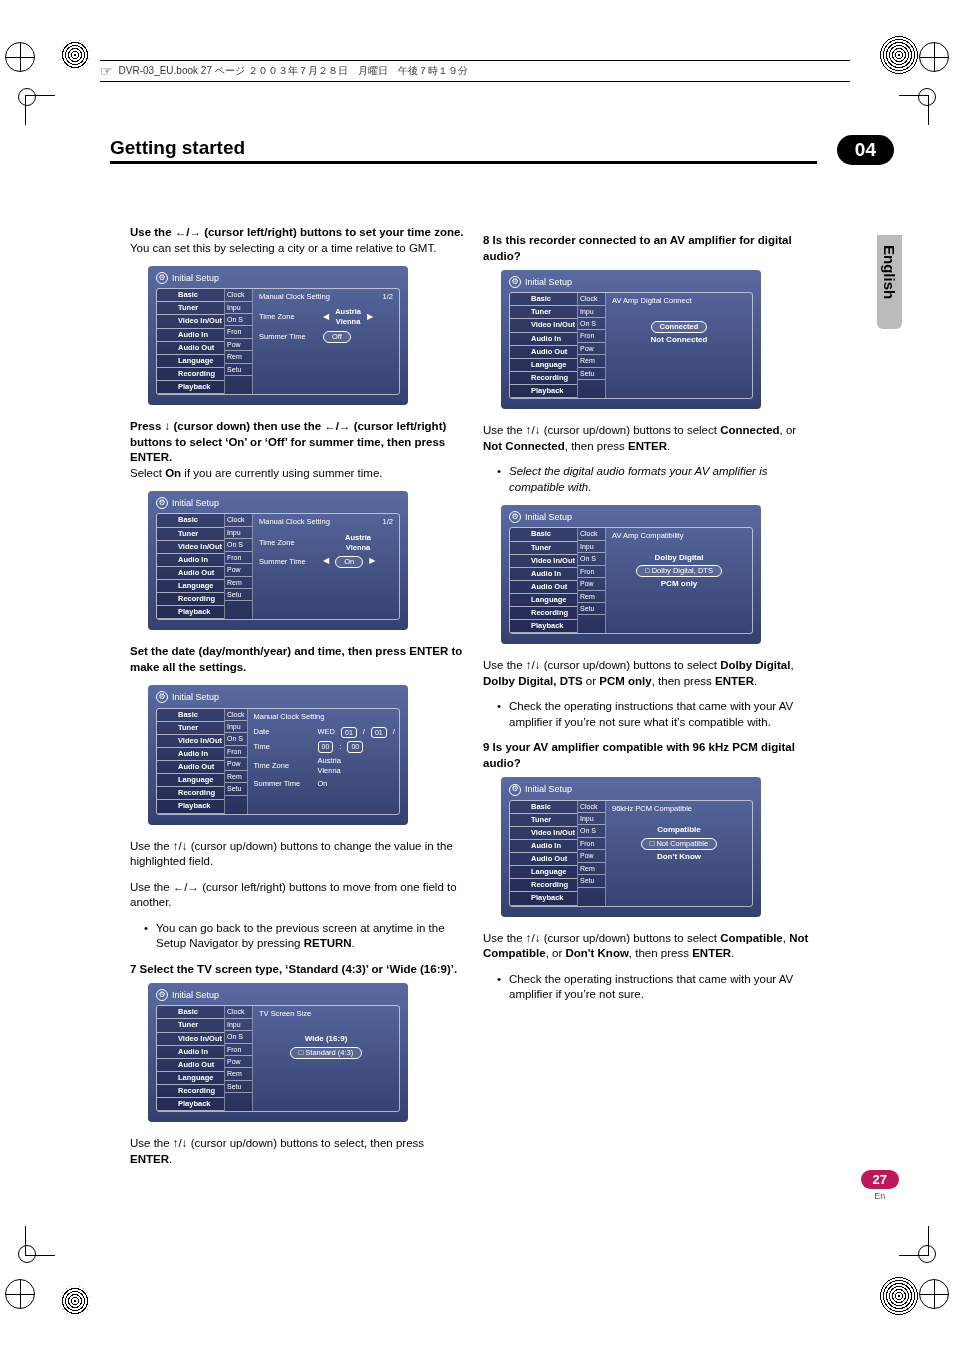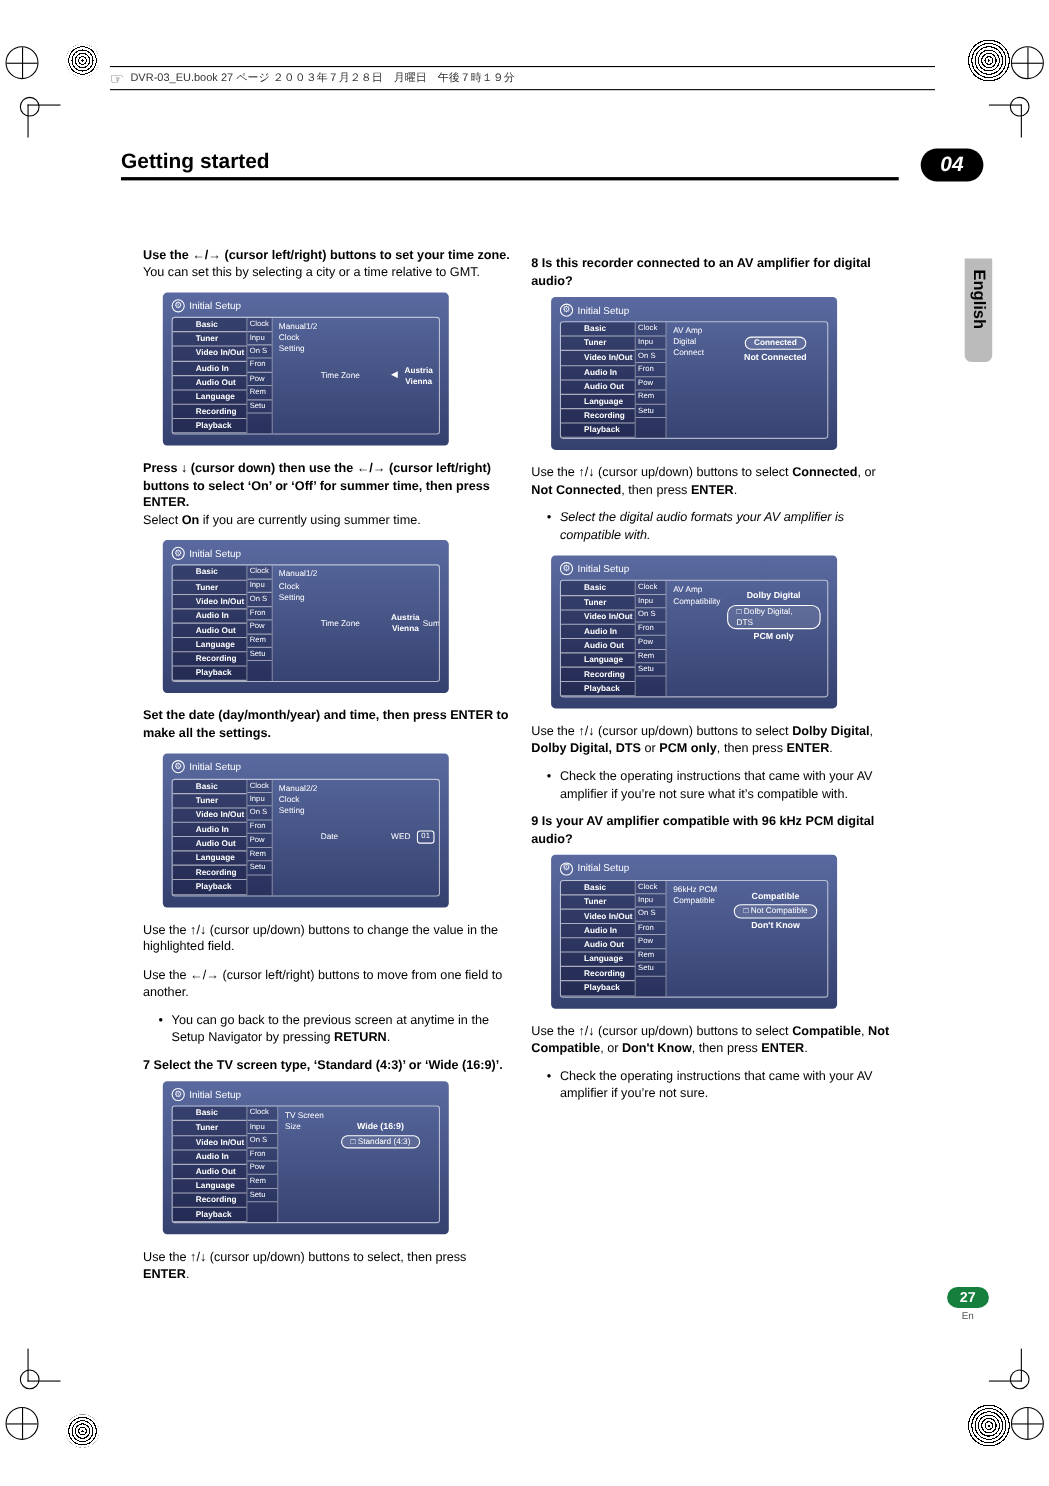--- a/index.html
+++ b/index.html
@@ -71,21 +71,21 @@
     font-weight: bold; font-size: 19px;
     border-bottom: 3px solid #000;
     flex: 1; padding-bottom: 2px;
   }
   .header-left .ruled {
     display: inline-block;
     position: relative;
   }
   .chapter-badge {
     background: #000; color: #fff; font-weight: bold; font-size: 19px;
-    border-radius: 20px; padding: 4px 18px; margin-left: 20px; font-style: italic;
+    border-radius: 20px; padding: 4px 18px; margin-left: 20px;
   }
 
   .side-tab {
     position: absolute; right: 52px; top: 235px;
     writing-mode: vertical-rl; text-orientation: mixed;
     font-weight: bold; font-size: 15px;
     background: #bbb; padding: 10px 4px 30px 4px;
     border-radius: 0 0 6px 6px;
   }
 
@@ -133,38 +133,38 @@
     font-weight: bold; font-size: 7.5px; white-space: nowrap;
   }
   .osd-sub {
     width: 28px; background: rgba(0,0,30,.25);
     display: flex; flex-direction: column;
     border-right: 1px solid rgba(255,255,255,.4);
   }
   .osd-sub span { padding: 1px 2px; font-size: 7px; border-bottom: 1px solid rgba(255,255,255,.5); }
   .osd-main {
     flex: 1; padding: 3px 6px; position: relative;
-    display: flex; flex-direction: row; gap: 3px;
+    display: flex; flex-direction: column; gap: 3px;
   }
   .osd-heading { display: flex; justify-content: space-between; font-size: 7.5px; margin-bottom: 2px;}
   .osd-row { display: flex; align-items: center; gap: 6px; font-size: 7.5px; }
   .osd-row .lbl { width: 58px; }
   .pill {
     border: 1px solid #fff; border-radius: 8px; padding: 0 8px; font-size: 7.5px; background: rgba(255,255,255,.1);
   }
   .opt { text-align: center; font-size: 8px; padding: 0 4px; }
   .opt-row { display: flex; flex-direction: column; align-items: center; gap: 2px; width: 100%; }
   .osd-row .tri { font-size: 8px; }
   .datebox { border:1px solid #fff; border-radius:3px; padding:0 3px; font-size:7px;}
 
   .page-num {
     position: absolute; bottom: 150px; right: 55px; text-align: center;
   }
   .page-num .badge {
-    background: #15803d; color: #fff; font-weight: bold; font-size: 13px;
+    background: #be185d; color: #fff; font-weight: bold; font-size: 13px;
     border-radius: 14px; padding: 2px 12px;
   }
   .page-num .lang { font-size: 9px; color: #555; margin-top: 2px; }
 
 </style>
 </head>
 <body>
 
 <div class="reg-circle reg-tl"></div>
 <div class="reg-circle reg-tr"></div>

